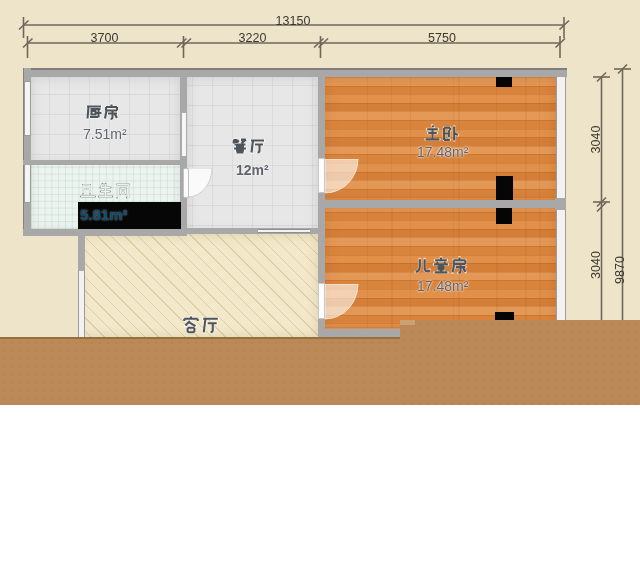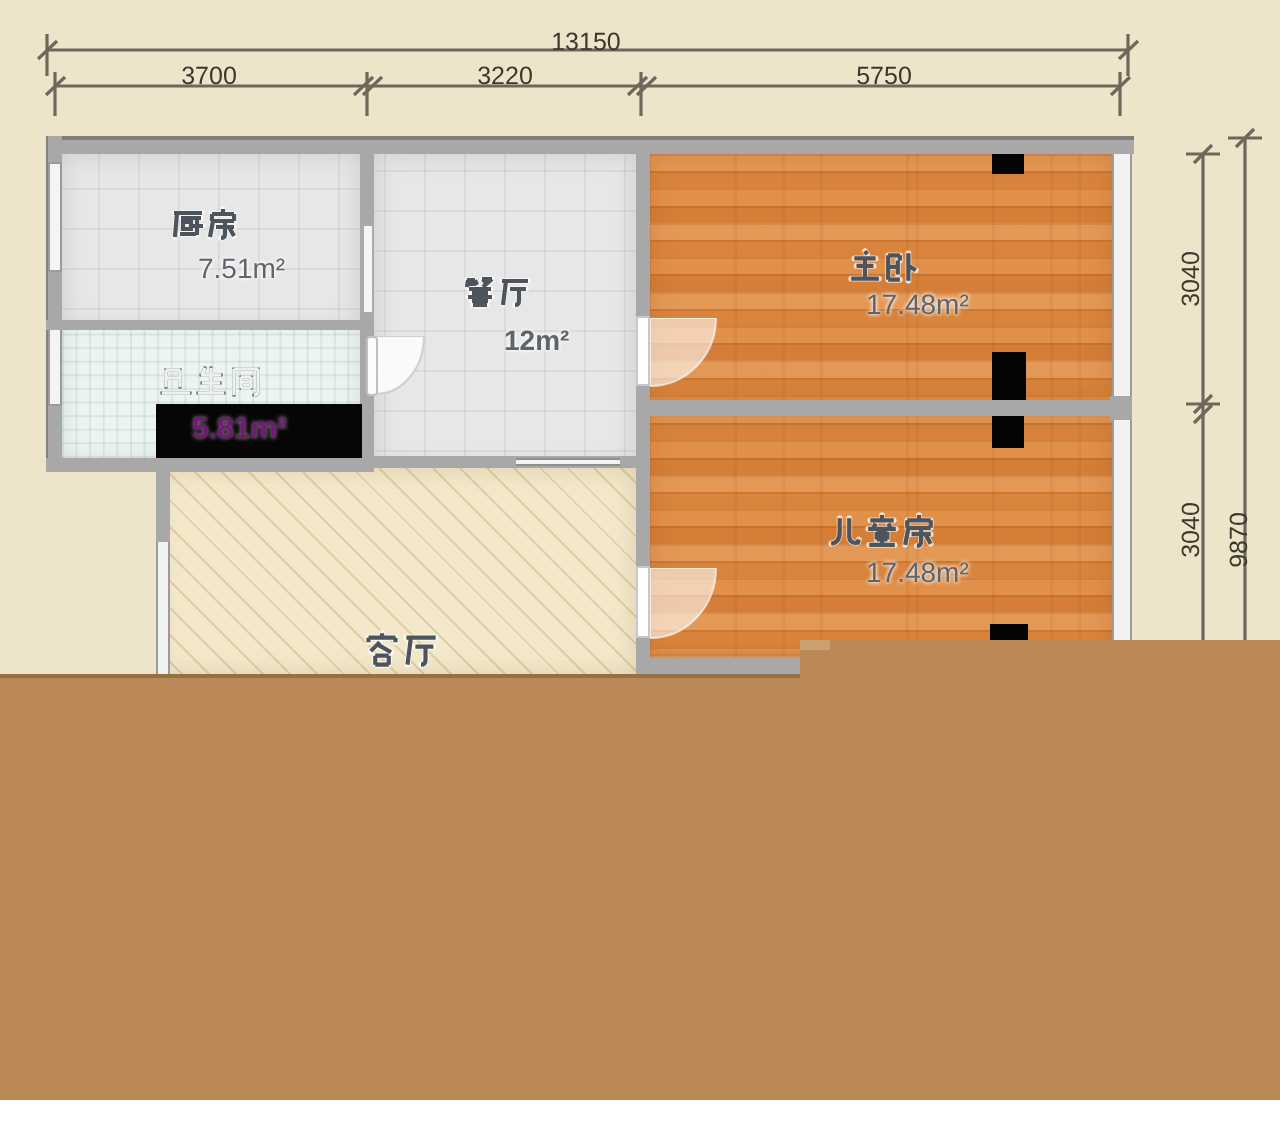--- a/index.html
+++ b/index.html
@@ -1,21 +1,21 @@
 <!DOCTYPE html>
 <html><head>
 <meta charset="utf-8">
 <style>
   html,body{margin:0;padding:0;}
   body{width:640px;height:566px;overflow:hidden;font-family:"Liberation Sans",sans-serif;}
-  #canvas{position:absolute;left:0;top:0;width:640px;height:550px;background:#ede4ca;overflow:hidden;}
+  #canvas{position:absolute;left:0;top:0;width:640px;height:405px;background:#ede4ca;overflow:hidden;}
   .abs{position:absolute;}
   .wall{position:absolute;background:#a8a8a8;}
   .lbl{position:absolute;}
-  .area{position:absolute;color:#5f646b;text-shadow:0 0 2px rgba(255,255,255,.95),0 0 2px rgba(255,255,255,.8);font-size:14px;white-space:nowrap;margin-left:16px;}
+  .area{position:absolute;color:#5f646b;text-shadow:0 0 2px rgba(255,255,255,.95),0 0 2px rgba(255,255,255,.8);font-size:14px;white-space:nowrap;}
 </style>
 </head>
 <body>
 <div id="canvas">
 
   <svg class="abs" style="left:0;top:0" width="640" height="66" viewBox="0 0 640 66">
     <g stroke="#6e685b" stroke-width="1.6" fill="none">
       <line x1="23.5" y1="25" x2="564" y2="25"></line>
       <line x1="23.5" y1="17" x2="23.5" y2="38"></line>
       <line x1="19" y1="29.5" x2="28.5" y2="20.5"></line>
@@ -170,21 +170,21 @@
       <g transform="translate(17.5,1) scale(0.5)">
         <path d="M10,2 L7,9 M16,2 V27 M6,9 H26 M7,17 H25 M3,27 H29" fill="none" stroke="#77827d" stroke-width="4.0" stroke-opacity="0.95" stroke-linecap="round"></path>
         <path d="M10,2 L7,9 M16,2 V27 M6,9 H26 M7,17 H25 M3,27 H29" fill="none" stroke="#eef1ef" stroke-width="3.4" stroke-linecap="butt"></path>
       </g>
       <g transform="translate(35,1) scale(0.5)">
         <path d="M4,3 V29 M4,3 H28 M28,3 V25 Q28,29 24,29 M11,11 H21 M11,11 V22 M21,11 V22 M11,16 H21 M11,22 H21" fill="none" stroke="#77827d" stroke-width="4.0" stroke-opacity="0.95" stroke-linecap="round"></path>
         <path d="M4,3 V29 M4,3 H28 M28,3 V25 Q28,29 24,29 M11,11 H21 M11,11 V22 M21,11 V22 M11,16 H21 M11,22 H21" fill="none" stroke="#eef1ef" stroke-width="3.4" stroke-linecap="butt"></path>
       </g>
     </svg>
 
-  <div class="area" style="left:80px;top:206px;color:#701a75;text-shadow:0 0 2px #999;font-weight:bold;font-size:15px;">5.81m²</div>
+  <div class="area" style="left:80px;top:206px;color:#0c4a6e;text-shadow:0 0 2px #999;font-weight:bold;font-size:15px;">5.81m²</div>
 
   <svg class="lbl" style="left:423.5px;top:123.5px" width="37" height="19" viewBox="0 0 37 19">
       <g transform="translate(0,1) scale(0.53125)">
         <path d="M16,1 L18,4 M6,8 H26 M8,15 H24 M16,8 V27 M3,27 H29" fill="none" stroke="#ffffff" stroke-width="5.5" stroke-opacity="0.7" stroke-linecap="round"></path>
         <path d="M16,1 L18,4 M6,8 H26 M8,15 H24 M16,8 V27 M3,27 H29" fill="none" stroke="#4e545c" stroke-width="4.0" stroke-linecap="butt"></path>
       </g>
       <g transform="translate(18.5,1) scale(0.53125)">
         <path d="M3,5 H14 M3,5 V28 M3,28 H14 M14,5 V10 M3,16 H12 M12,10 V23 M22,3 V29 M22,15 L29,19" fill="none" stroke="#ffffff" stroke-width="5.5" stroke-opacity="0.7" stroke-linecap="round"></path>
         <path d="M3,5 H14 M3,5 V28 M3,28 H14 M14,5 V10 M3,16 H12 M12,10 V23 M22,3 V29 M22,15 L29,19" fill="none" stroke="#4e545c" stroke-width="4.0" stroke-linecap="butt"></path>
       </g>

